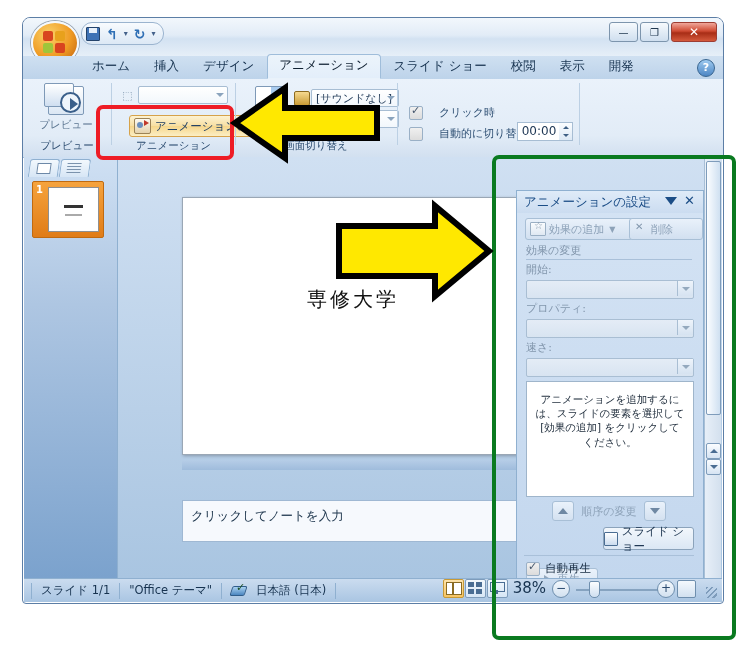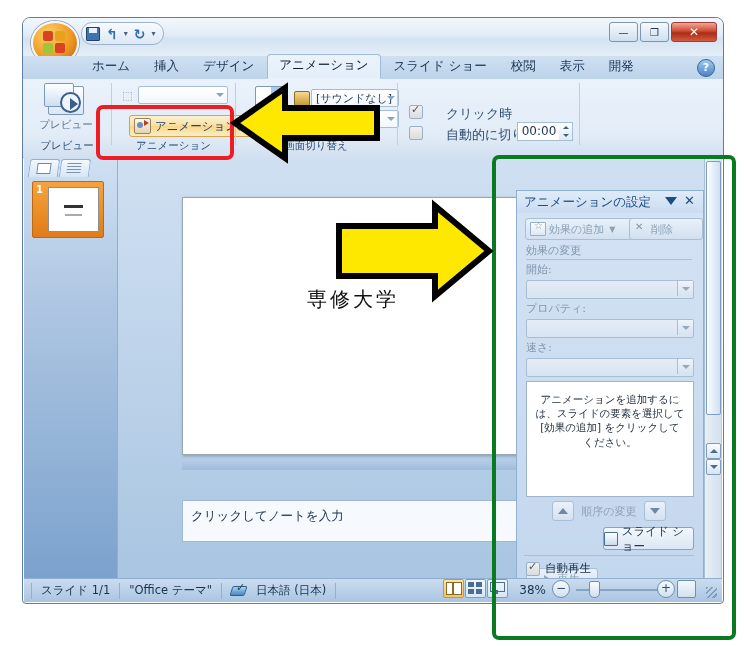--- a/index.html
+++ b/index.html
@@ -94,21 +94,21 @@
   .animIcon:after{content:"";position:absolute;left:2px;top:3px;width:6px;height:6px;border-radius:50%;
      background:#6b8fbe;}
   .animIcon:before{content:"";position:absolute;right:1px;top:1px;width:0;height:0;
      border-left:5px solid #c0392b;border-top:3px solid transparent;border-bottom:3px solid transparent;}
 
   .slideSwatch{position:absolute;left:232px;top:7px;width:30px;height:26px;border:1px solid #7e99b7;
      background:linear-gradient(90deg,#ffffff 50%,#a8cbef 50%);border-radius:2px;}
   .soundIcon{position:absolute;left:271px;top:12px;width:14px;height:13px;
      background:linear-gradient(180deg,#f6d98f,#c99b35);border:1px solid #8c6a1f;border-radius:2px;}
 
-  .chkrow{position:absolute;display:flex;align-items:flex-start;gap:23px;font-size:13px;color:#2e4f73;}
+  .chkrow{position:absolute;display:flex;align-items:center;gap:16px;font-size:11px;color:#2e4f73;}
   .chkbox{width:12px;height:12px;border:1px solid #9ab0c6;border-radius:2px;
      background:linear-gradient(180deg,#f0f0f0,#dcdcdc);position:relative;}
   .chkbox.on:after{content:"✓";position:absolute;left:1px;top:-3px;font-size:11px;color:#44556b;}
   .spin{position:absolute;width:42px;height:17px;border:1px solid #a7bdd3;background:#fff;
      font-size:12px;color:#1c3553;text-align:center;line-height:16px;}
   .spinbtns{position:absolute;width:13px;height:17px;border:1px solid #a7bdd3;border-left:none;
      background:linear-gradient(180deg,#fbfdff,#dde9f5);display:flex;flex-direction:column;
      align-items:center;justify-content:space-around;}
   .spinbtns i{border-left:3px solid transparent;border-right:3px solid transparent;}
   .spinbtns i.u{border-bottom:3px solid #3e5f83;}
@@ -217,21 +217,21 @@
   .sbcell:first-child{border-left:1px solid #8fb0d0;margin-left:7px;}
   .spellIcon{width:17px;height:13px;position:relative;}
   .spellIcon:after{content:"";position:absolute;left:0;top:2px;width:13px;height:8px;
      background:linear-gradient(180deg,#a9d2f2,#4b86c0);transform:skewX(-18deg);border:1px solid #2f5c8a;border-radius:2px;}
   .spellIcon:before{content:"✓";position:absolute;left:5px;top:-3px;font-size:11px;color:#1b4f23;font-weight:bold;z-index:2;}
 
   .viewbtns{position:absolute;right:214px;bottom:4px;display:flex;gap:1px;}
   .vbtn{width:19px;height:17px;border:1px solid #7e9cbb;border-radius:2px;
      background:linear-gradient(180deg,#f2f8fd,#d7e6f5);position:relative;}
   .vbtn.on{background:linear-gradient(180deg,#fde2a9,#f6c463);border-color:#c89a35;}
-  .zoomtxt{position:absolute;right:176px;bottom:5px;font-size:12px;color:#16324f;}
+  .zoomtxt{position:absolute;right:176px;bottom:5px;font-size:15px;color:#16324f;}
   .zcircle{position:absolute;bottom:4px;width:16px;height:16px;border-radius:50%;
      border:1px solid #6f8fae;background:linear-gradient(180deg,#f4f9fd,#d2e1f0);
      color:#2c4c70;font-size:12px;line-height:14px;text-align:center;}
   .ztrack{position:absolute;bottom:11px;height:2px;background:#86a3c0;}
   .zhandle{position:absolute;bottom:4px;width:9px;height:15px;
      background:linear-gradient(180deg,#fbfdff,#cfdff0);border:1px solid #6f8fae;border-radius:2px 2px 5px 5px;}
   .zfit{position:absolute;right:26px;bottom:4px;width:17px;height:16px;border:1px solid #6f8fae;border-radius:2px;
      background:linear-gradient(180deg,#f4f9fd,#d2e1f0);}
   .grip{position:absolute;right:5px;bottom:4px;width:11px;height:11px;
      background:repeating-linear-gradient(135deg,#7e9cbb 0 1.5px,transparent 1.5px 4px);}

